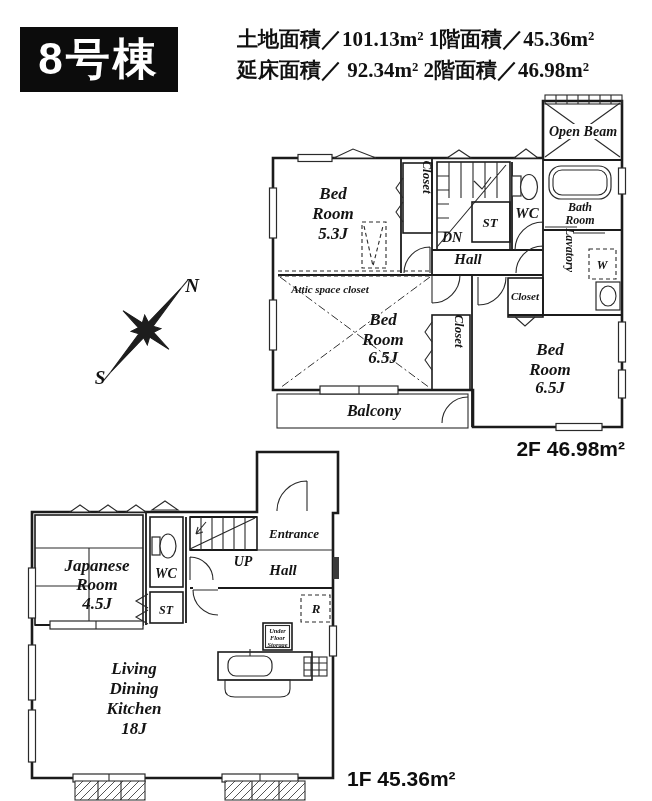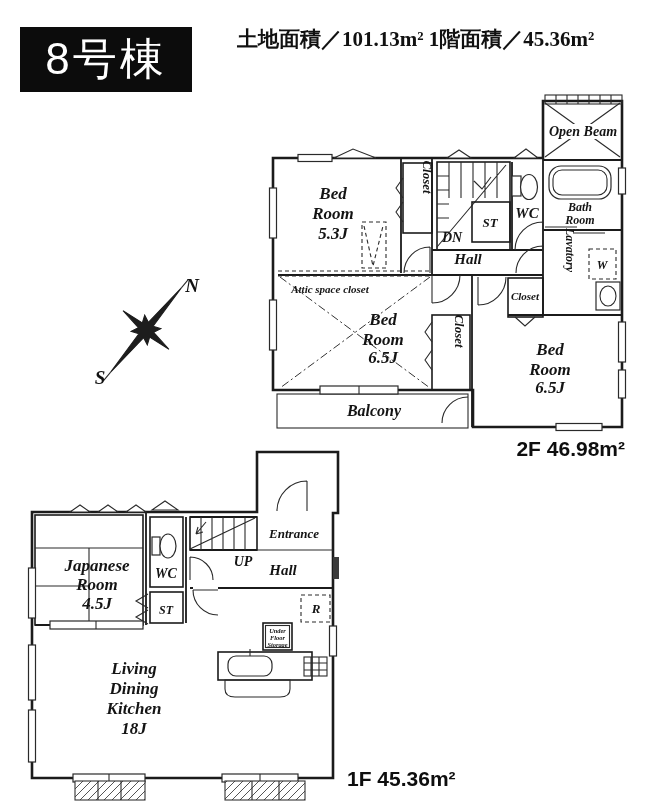--- a/index.html
+++ b/index.html
@@ -1,21 +1,21 @@
 <!DOCTYPE html>
 <html><head>
 <meta charset="utf-8">
 <style>
   html,body{margin:0;padding:0;background:#e8e8e8;}
   #page{position:relative;width:652px;height:801px;background:#ffffff;overflow:hidden;
         font-family:"Liberation Sans",sans-serif;}
   
-  #badge{position:absolute;left:20px;top:27px;width:172px;height:65px;background:#0c0c0c;
+  #badge{position:absolute;left:20px;top:27px;width:158px;height:65px;background:#0c0c0c;
          color:#fff;display:flex;align-items:center;justify-content:center;
-         font-size:44px;font-weight:400;letter-spacing:3px;}
+         font-size:44px;font-weight:700;letter-spacing:3px;}
   .area-line{position:absolute;left:237px;width:410px;height:30px;color:#111;
              font-size:21px;font-weight:700;white-space:nowrap;font-family:Liberation Serif, serif;}
   #area1{top:25px;} #area2{top:56px;}
   
   svg{position:absolute;left:0;top:0;}
   .wall{fill:#ffffff;stroke:#1b1b1b;stroke-width:2.6;}
   .wall2{fill:none;stroke:#1b1b1b;stroke-width:1.8;}
   .room{fill:none;stroke:#1b1b1b;stroke-width:1.6;}
   .thin{fill:none;stroke:#2a2a2a;stroke-width:1.1;}
   .fix{fill:#ffffff;stroke:#2a2a2a;stroke-width:1.2;}
@@ -33,20 +33,21 @@
   .flabel{font:700 21px "Liberation Sans",sans-serif;fill:#0e0e0e;}
   .ns{font:italic 700 19px "Liberation Serif",serif;fill:#111;text-anchor:middle;}
 </style>
 </head>
 <body>
 
 <div id="page">
 
   <div id="badge">8号棟</div>
   <div id="area1" class="area-line">土地面積／101.13m² 1階面積／45.36m²</div>
+  <div id="area2" class="area-line">延床面積／ 92.34m² 2階面積／46.98m²</div>
 
   <svg width="652" height="801" viewBox="0 0 652 801">
     <defs>
       <pattern id="tiles" width="12" height="11" patternUnits="userSpaceOnUse">
         <rect width="12" height="11" fill="#ffffff"></rect>
         <path d="M0 0 H12 M0 0 V11" stroke="#4a4a4a" stroke-width="0.9" fill="none"></path>
       </pattern>
       <pattern id="hatch" width="8" height="8" patternUnits="userSpaceOnUse">
         <rect width="8" height="8" fill="#ffffff"></rect>
         <path d="M0 8 L8 0" stroke="#555" stroke-width="1" fill="none"></path>

